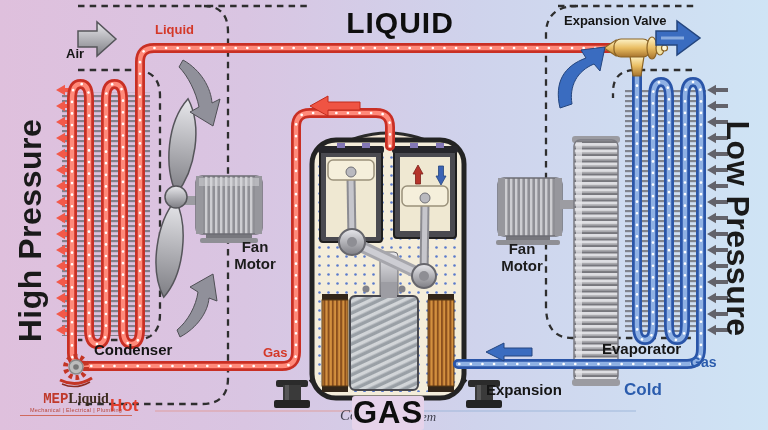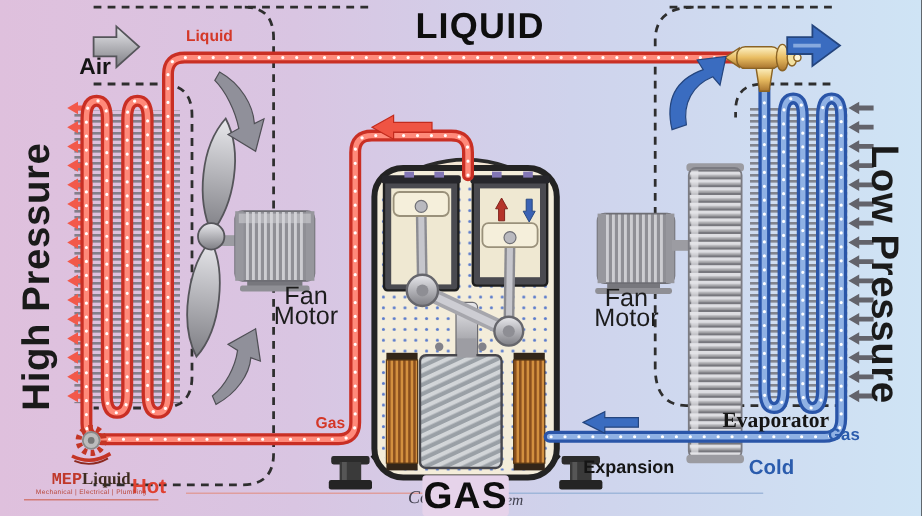--- a/index.html
+++ b/index.html
@@ -5,21 +5,21 @@
   html,body{margin:0;padding:0;background:#222;}
   .stage{position:relative;width:768px;height:430px;overflow:hidden;
     background:linear-gradient(90deg,#dfc0dd 0%,#d9c5e2 32%,#cfd3ec 62%,#cfe4f5 100%);
     font-family:"Liberation Sans",sans-serif;}
   .stage svg.scene{position:absolute;left:0;top:0;z-index:1;}
   .lbl{position:absolute;z-index:10;color:#151515;font-weight:700;white-space:nowrap;}
   .lbl.red{color:#d43828;}
   .lbl.blue{color:#2b5cad;}
   .title{font-size:30px;font-weight:600;letter-spacing:1px;color:#0e0e0e;text-align:center;}
   .vlabel{position:absolute;z-index:10;width:240px;text-align:center;font-size:32px;font-weight:700;color:#1a1a1a;letter-spacing:.5px;}
-  .fanlbl{position:absolute;z-index:10;width:66px;text-align:center;font-size:21px;font-weight:400;color:#1c1c1c;line-height:17px;}
+  .fanlbl{position:absolute;z-index:10;width:66px;text-align:center;font-size:15px;font-weight:700;color:#1c1c1c;line-height:17px;}
   .gasbox{position:absolute;z-index:9;left:352px;top:396px;width:72px;height:34px;background:#e6d3ea;border-radius:3px;
     display:flex;align-items:center;justify-content:center;font-size:31px;font-weight:600;color:#0e0e0e;letter-spacing:1px;}
   .wm{position:absolute;z-index:8;font-family:"Liberation Serif",serif;font-style:italic;color:#32323f;opacity:.9;}
   .logo{position:absolute;z-index:10;left:20px;top:354px;width:112px;text-align:center;}
   .logo .brand{font-family:"Liberation Serif",serif;font-size:14px;font-weight:700;line-height:14px;}
   .logo .brand .mep{color:#c0392b;font-family:Liberation Mono, monospace;}
   .logo .brand .acad{color:#3d2b1f;}
   .logo .tag{font-size:5.5px;color:#b8463a;letter-spacing:.3px;margin-top:1px;border-bottom:1px solid #cf6a5e;padding-bottom:2px;}
 </style>
 </head>
@@ -257,36 +257,38 @@
 </svg>
 
 <div class="lbl title" style="left:320px;top:6px;width:160px;">LIQUID</div>
 <div class="gasbox">
       <span>GAS</span>
     </div>
 
 <div class="wm" style="left:340px;top:407px;font-size:15px;">Co</div>
 <div class="wm" style="left:421px;top:409px;font-size:13px;">em</div>
 
-<div class="lbl" style="left:66px;top:46px;font-size:19px;">Air</div>
+<div class="lbl" style="left:66px;top:46px;font-size:13px;">Air</div>
 <div class="lbl red" style="left:155px;top:22px;font-size:13px;">Liquid</div>
+<div class="lbl" style="left:564px;top:13px;font-size:13px;">Expansion Valve</div>
 
 <div class="vlabel" style="left:-90px;top:212px;transform:rotate(-90deg);">High Pressure</div>
 <div class="vlabel" style="left:617px;top:210px;transform:rotate(90deg);">Low Pressure</div>
 
 <div class="fanlbl" style="left:222px;top:238px;">
   <div>Fan</div>
   <div>Motor</div>
 </div>
 <div class="fanlbl" style="left:489px;top:240px;">
   <div>Fan</div>
   <div>Motor</div>
 </div>
 
-<div class="lbl" style="left:602px;top:340px;font-size:18px;font-family:Liberation Serif, serif;">Evaporator</div>
+<div class="lbl" style="left:94px;top:341px;font-size:15px;">Condenser</div>
+<div class="lbl" style="left:602px;top:340px;font-size:15px;">Evaporator</div>
 <div class="lbl" style="left:486px;top:381px;font-size:15px;">Expansion</div>
 <div class="lbl red" style="left:110px;top:396px;font-size:17px;color:#e04030;">Hot</div>
 <div class="lbl blue" style="left:624px;top:380px;font-size:17px;">Cold</div>
 <div class="lbl red" style="left:263px;top:345px;font-size:13px;">Gas</div>
 <div class="lbl blue" style="left:690px;top:354px;font-size:14px;">Gas</div>
 
 <div class="logo">
   <svg width="40" height="34" viewBox="0 0 40 34">
     <circle cx="20" cy="13" r="10.5" fill="none" stroke="#c43525" stroke-width="5" stroke-dasharray="3.5 3.2"></circle>
     <circle cx="20" cy="13" r="7" fill="#bcbcbc" stroke="#8a8a8a" stroke-width="1.5"></circle>

